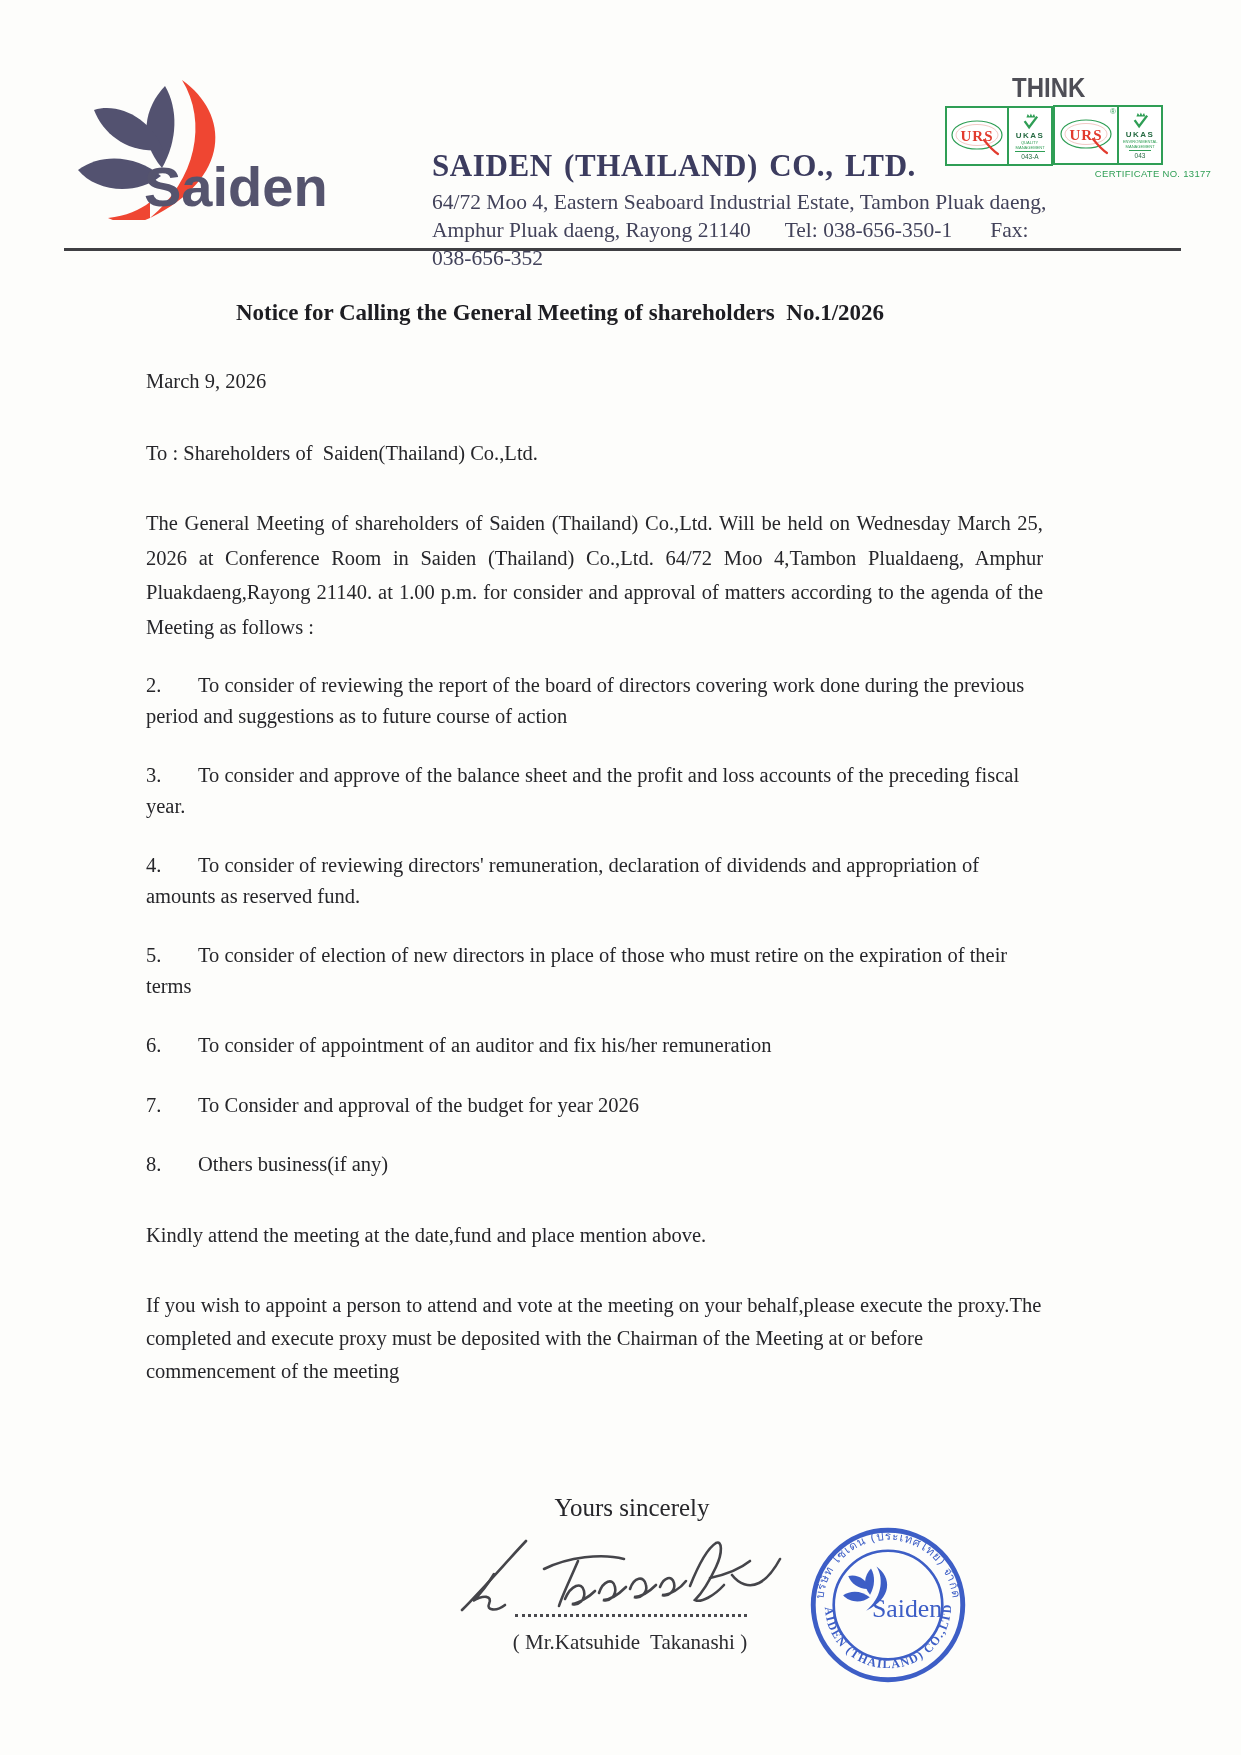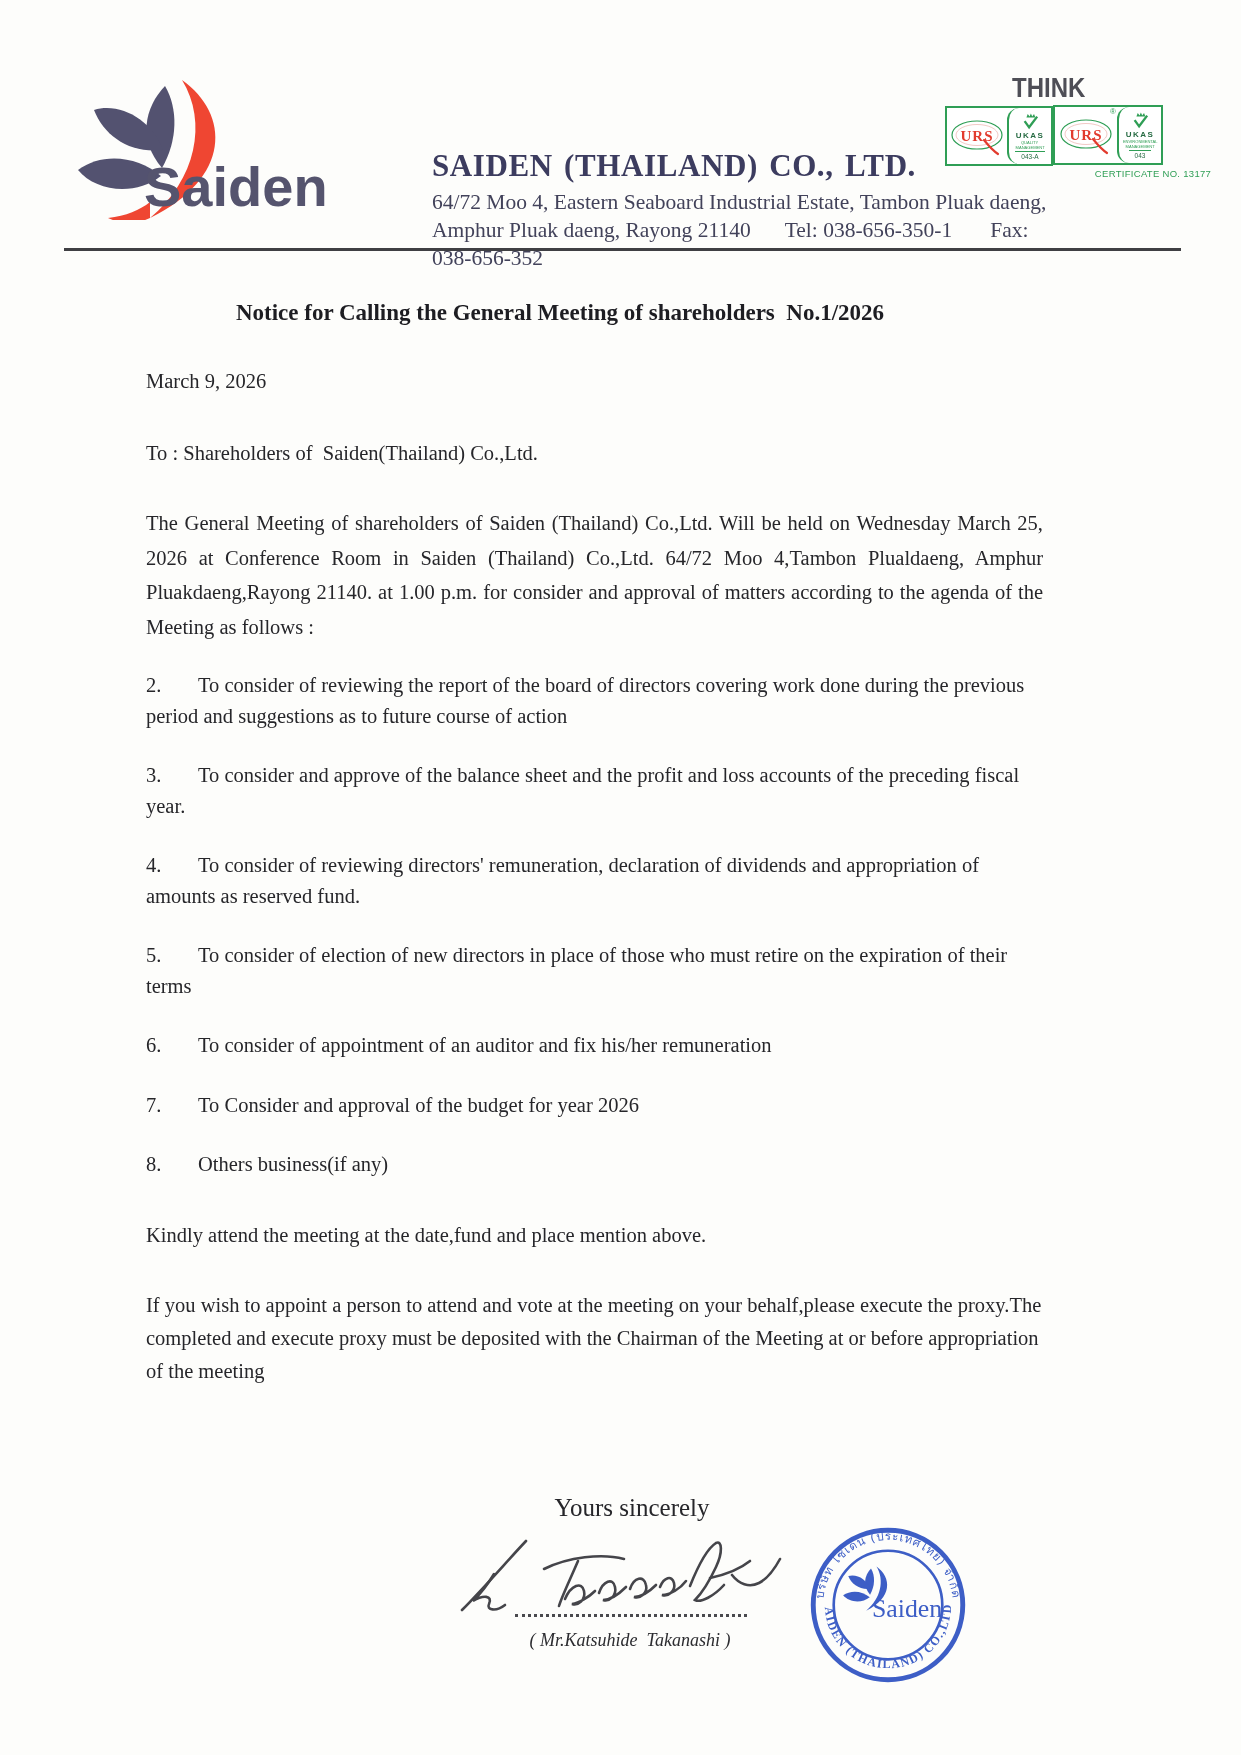--- a/index.html
+++ b/index.html
@@ -36,21 +36,21 @@
     border:2px solid #2f9e55;background:#fff;
     display:flex;box-sizing:border-box;
   }
   .badge1{left:5px;width:108px;}
   .badge2{left:113px;top:31px;width:110px;}
   .badge-urs{position:relative;flex:1 1 auto;display:flex;align-items:center;justify-content:center;}
   .badge-reg{position:absolute;top:0px;right:1px;font-size:8px;color:#2f9e55;font-family:"Liberation Sans",sans-serif;}
   .badge-ukas{
     width:44px;border-left:2px solid #2f9e55;box-sizing:border-box;
     display:flex;flex-direction:column;align-items:center;justify-content:center;
-    font-family:"Liberation Sans",sans-serif;text-align:center;padding:1px 0;border-radius:12px;
+    font-family:"Liberation Sans",sans-serif;text-align:center;padding:1px 0;
   }
   .ukas-word{font-size:8px;font-weight:bold;color:#276b43;letter-spacing:1.5px;line-height:9px;margin-top:1px;}
   .ukas-scheme{font-size:4.5px;color:#2f9e55;line-height:5px;transform:scale(0.9);}
   .ukas-num{font-size:6.5px;color:#276b43;border-top:1px solid #2f9e55;margin-top:1px;padding:1px 6px 0 6px;line-height:7px;}
   .cert-no{
     position:absolute;left:108px;top:94px;width:122px;text-align:center;
     font-family:"Liberation Sans",sans-serif;font-size:9.5px;color:#2f9e55;letter-spacing:0.3px;margin-left:44px;
   }
   .rule{position:absolute;left:64px;top:248px;width:1117px;height:3px;background:#3f3f43;}
 
@@ -65,21 +65,21 @@
   .agenda{margin-top:26px;}
   .item{margin:0 0 29px 0 !important;line-height:30.5px !important;}
   .item .no{display:inline-block;width:52px;}
   .p-kindly{margin-top:40px !important;}
   .p-proxy{margin-top:38px !important;line-height:33px !important;}
 
   
   .closing{position:absolute;left:532px;top:1494px;width:200px;text-align:center;font-size:25px;}
   .signature-svg{position:absolute;left:448px;top:1536px;}
   .sig-dots{position:absolute;left:515px;top:1600px;width:232px;height:14px;border-bottom:3px dotted #4a4a4e;}
-  .signer{position:absolute;left:495px;top:1630px;width:270px;text-align:center;font-size:18px;color:#2c2c30;font-style:italic;}
+  .signer{position:absolute;left:495px;top:1630px;width:270px;text-align:center;font-size:21px;color:#2c2c30;}
 
   .stamp-wrap{position:absolute;left:799px;top:1516px;width:178px;height:178px;}
 </style>
 </head>
 <body>
 
 <div class="page">
 
   <div class="logo-wrap">
     <svg width="272" height="142" viewBox="0 0 272 142">
@@ -168,21 +168,21 @@
       <p class="item"><span class="no">2.</span><span>To consider of reviewing the report of the board of directors covering work done during the previous period and suggestions as to future course of action</span></p>
       <p class="item"><span class="no">3.</span><span>To consider and approve of the balance sheet and the profit and loss accounts of the preceding fiscal year.</span></p>
       <p class="item"><span class="no">4.</span><span>To consider of reviewing directors' remuneration, declaration of dividends and appropriation of amounts as reserved fund.</span></p>
       <p class="item"><span class="no">5.</span><span>To consider of election of new directors in place of those who must retire on the expiration of their terms</span></p>
       <p class="item"><span class="no">6.</span><span>To consider of appointment of an auditor and fix his/her remuneration</span></p>
       <p class="item"><span class="no">7.</span><span>To Consider and approval of the budget for year 2026</span></p>
       <p class="item"><span class="no">8.</span><span>Others business(if any)</span></p>
     </div>
 
     <p class="p-kindly">Kindly attend the meeting at the date,fund and place mention above.</p>
-    <p class="p-proxy">If you wish to appoint a person to attend and vote at the meeting on your behalf,please execute the proxy.The completed and execute proxy must be deposited with the Chairman of the Meeting at or before appropriation of the meeting</p>
+    <p class="p-proxy">If you wish to appoint a person to attend and vote at the meeting on your behalf,please execute the proxy.The completed and execute proxy must be deposited with the Chairman of the Meeting at or before commencement of the meeting</p>
   </div>
 
   <div class="closing">Yours sincerely</div>
 
   <svg class="signature-svg" width="340" height="90" viewBox="0 0 340 90">
     <g stroke="#45454a" stroke-width="2.6" fill="none" stroke-linecap="round">
       <path d="M14,74 C36,52 60,24 78,5"></path>
       <path d="M46,38 C40,48 31,59 25,65 C35,59 45,59 41,68 C38,74 48,76 57,69"></path>
       <path d="M96,33 C120,21 154,17 176,23"></path>
       <path d="M130,25 C121,46 114,60 111,70"></path>

